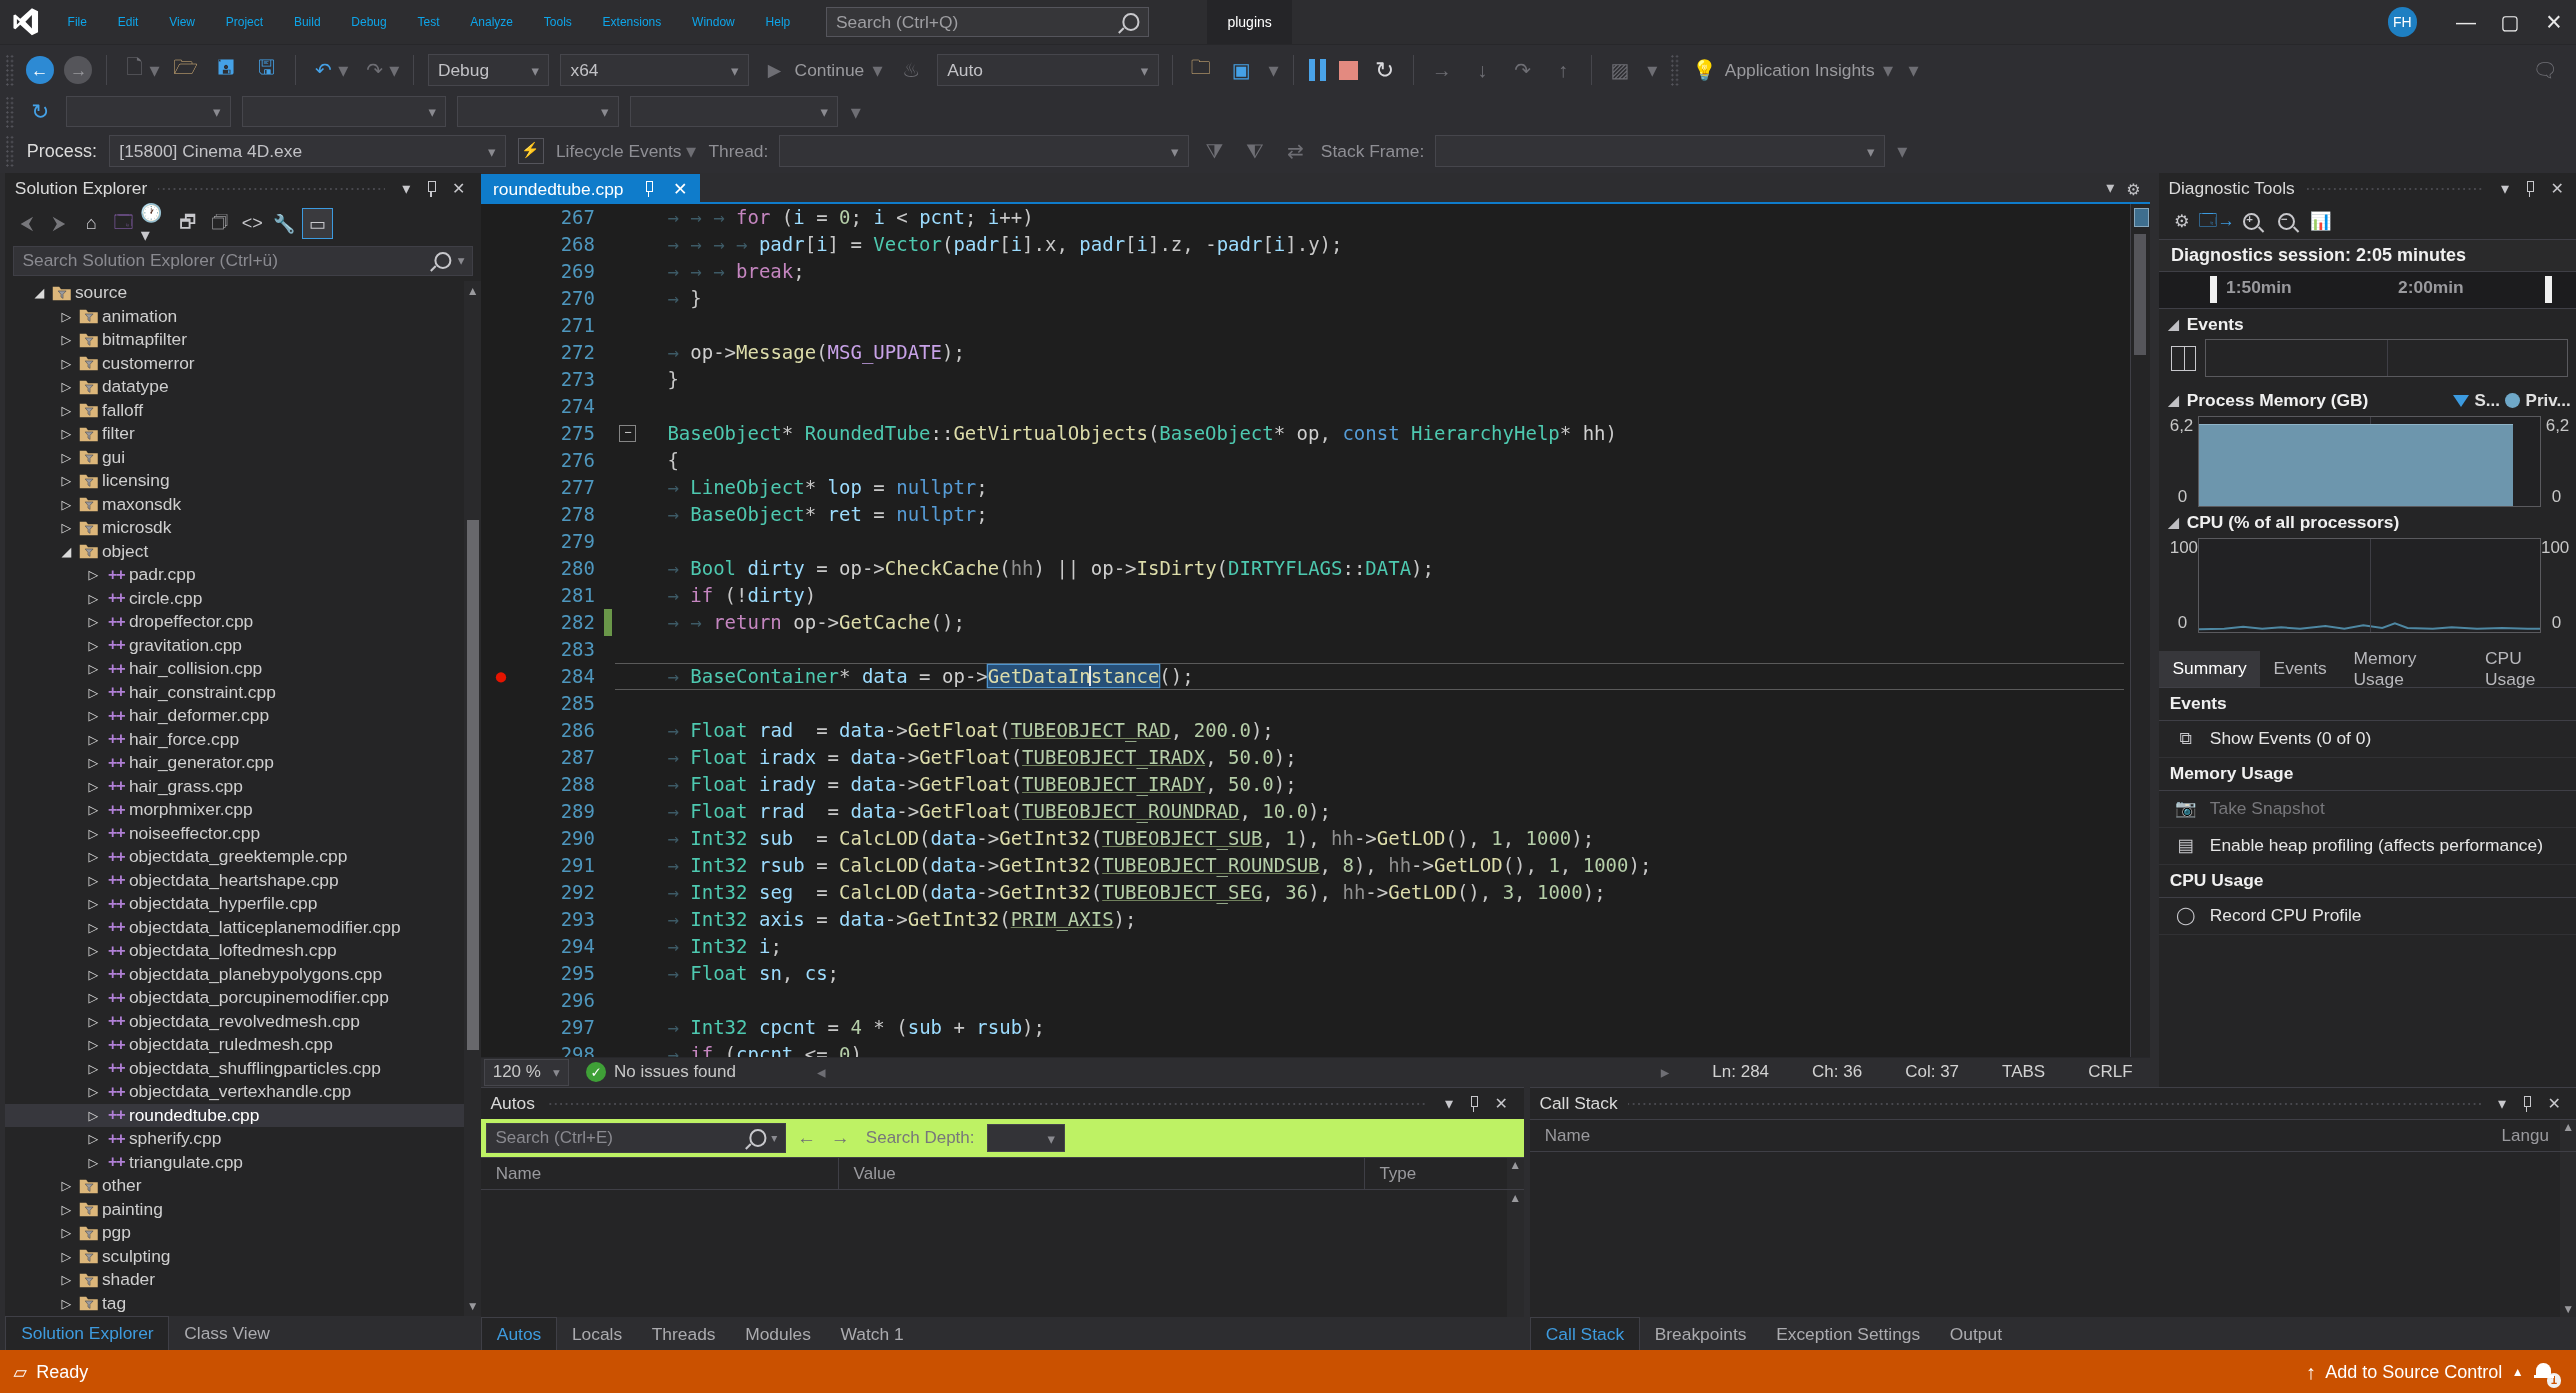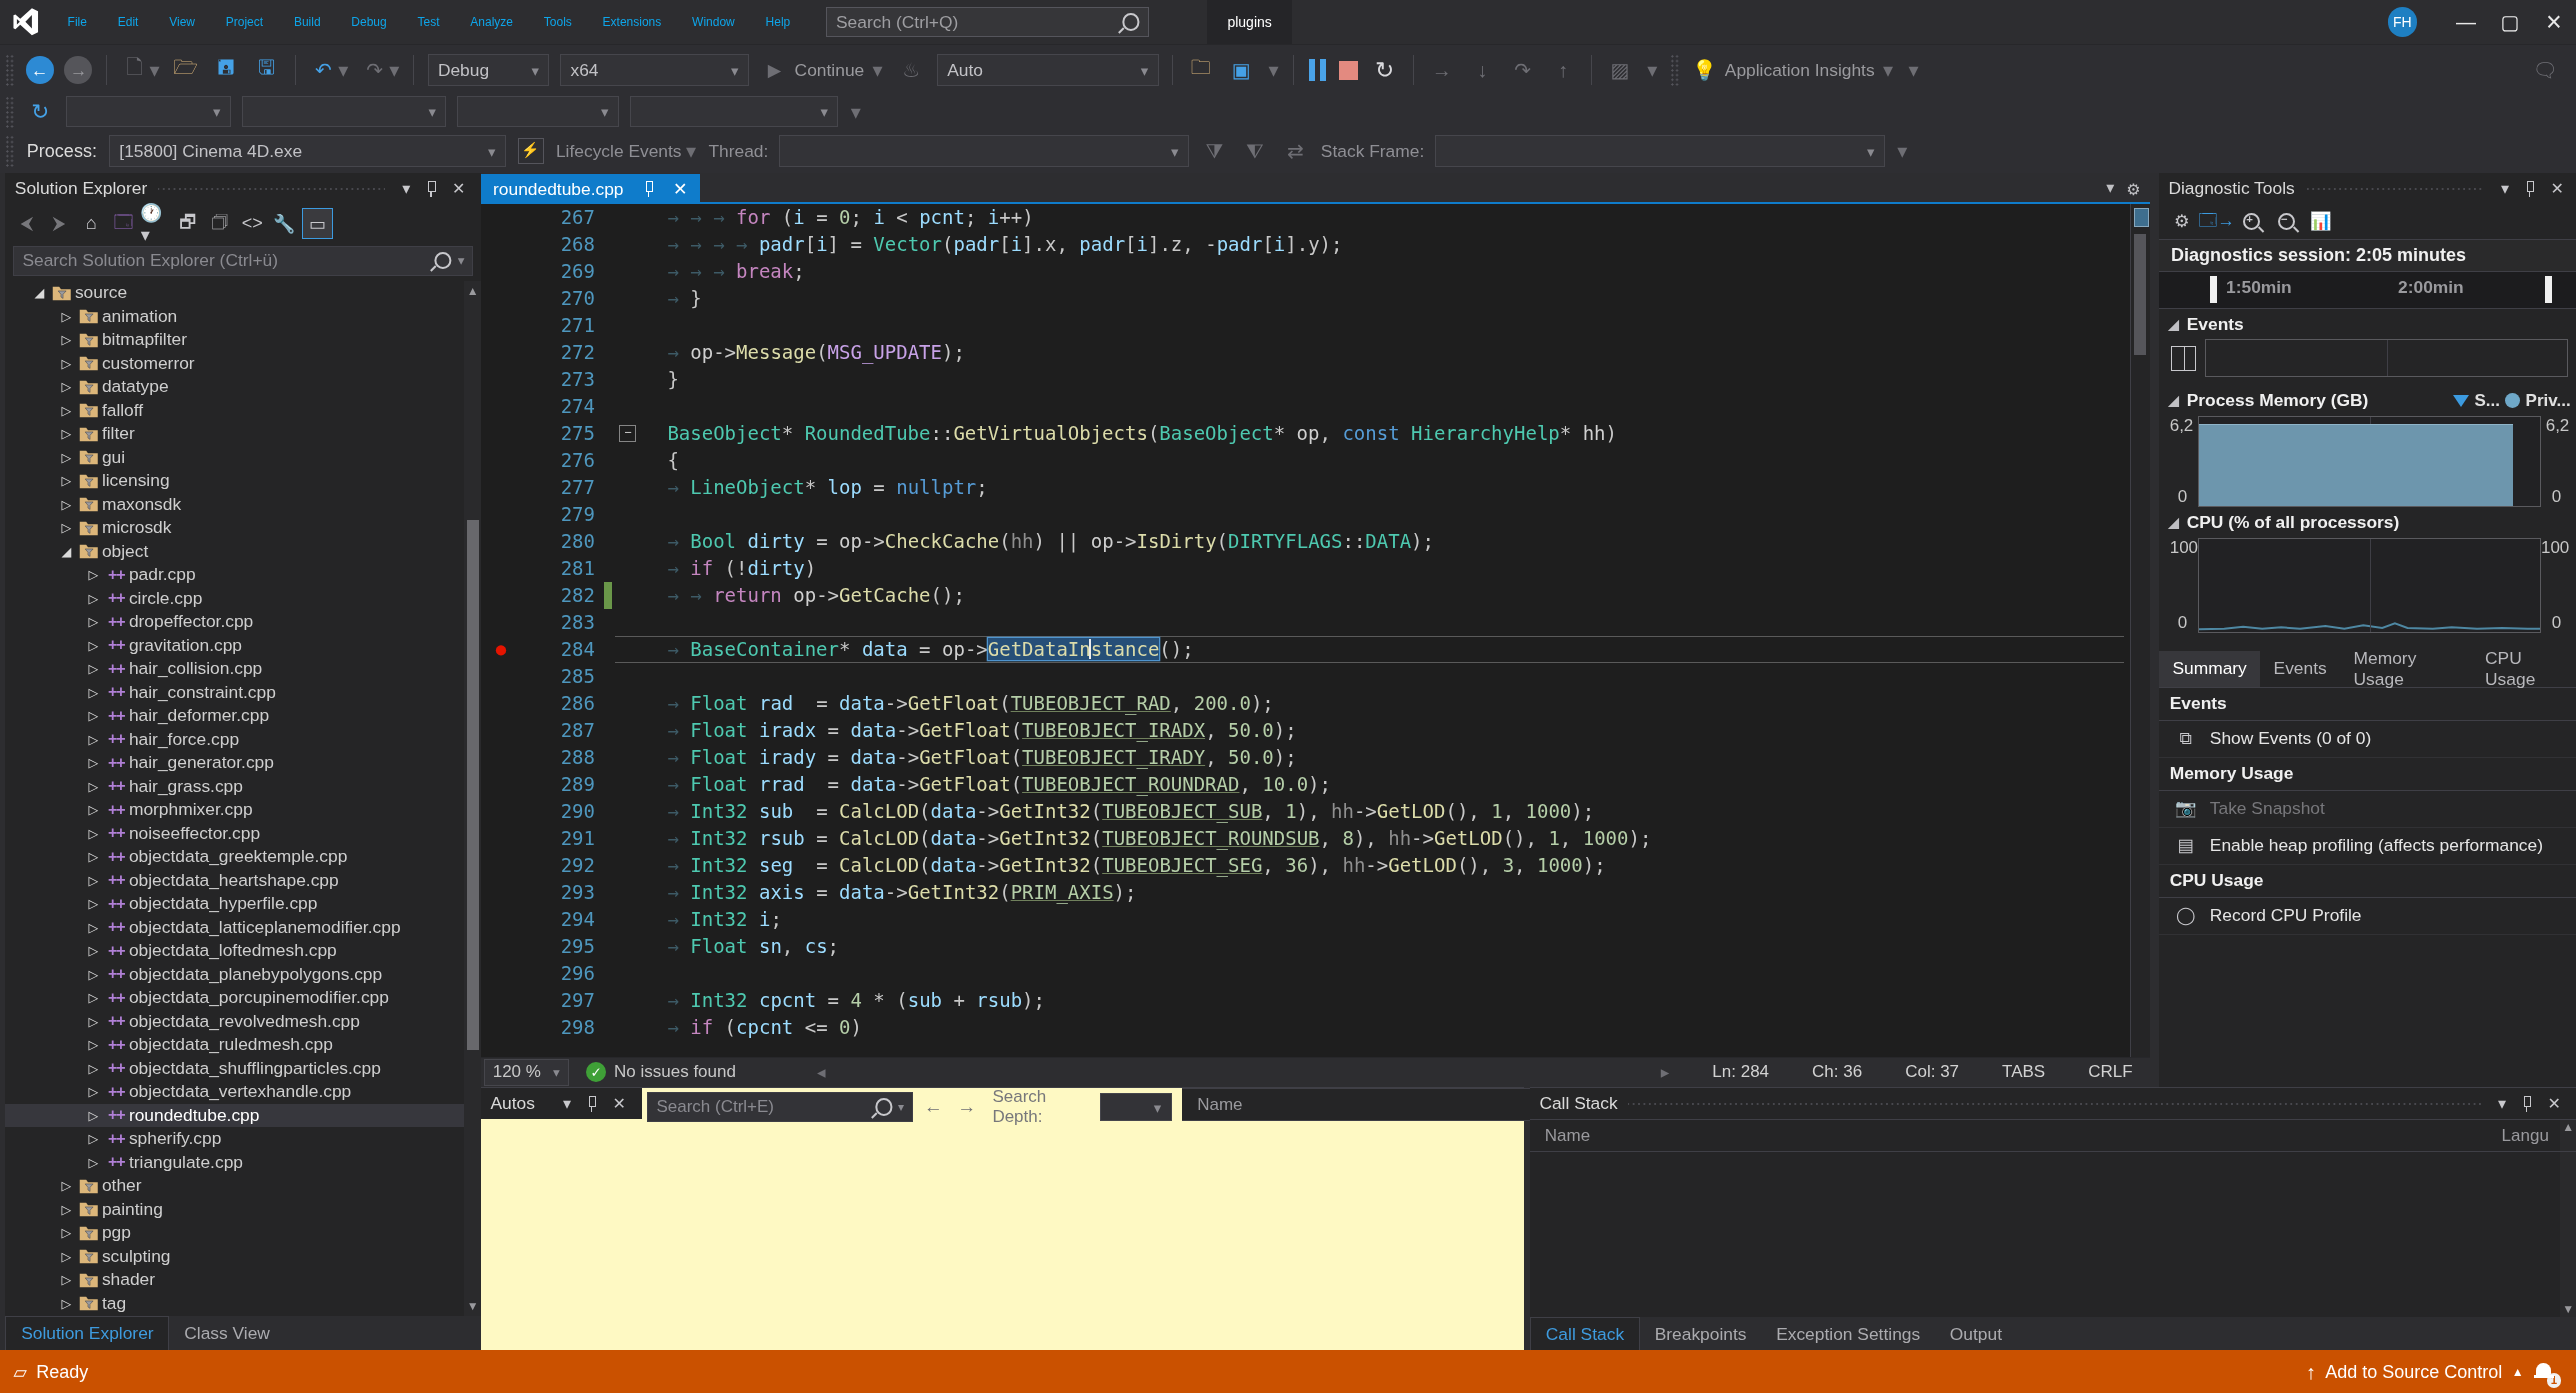--- a/index.html
+++ b/index.html
@@ -92,21 +92,21 @@
   #edscroll{position:absolute;right:0;top:0;width:19px;bottom:0;background:#252526;border-left:0.7px solid #3F3F46}
   #edscroll .thumb{position:absolute;left:3.4px;top:29.5px;width:12px;height:121px;background:#55555A}
   #edscroll .mapbtn{position:absolute;left:2.7px;top:4px;width:13.4px;height:17.4px;background:#3E6E8E;border:0.7px solid #88A8BE}
   #edstatus{height:29.5px;background:#2D2D30;display:flex;align-items:center;font-size:17px;color:#C8C8C8;border-top:0.7px solid #27272A}
   #zoomdd{height:25.5px;background:#333337;border:0.7px solid #46464C;display:flex;align-items:center;padding:0 8px;margin-left:2.7px;gap:12px;font-size:17px}
   .okcirc{width:20px;height:20px;border-radius:50%;background:#3FA037;color:#fff;font-size:13.4px;display:flex;align-items:center;justify-content:center;margin:0 8px 0 17.4px}
   .lnstat{margin-left:43px;color:#D2D2D2}
 
   
   #lower{position:absolute;left:0;top:914px;width:2095px;height:263px}
-  #autos{position:absolute;left:0;top:0;width:1043px;height:263px;background:#fef9c3;display:flex;flex-direction:row;border-top:1.3px solid #3F3F46}
+  #autos{position:absolute;left:0;top:0;width:1043px;height:263px;background:#bef264;display:flex;flex-direction:column;border-top:1.3px solid #3F3F46}
   #autosearchrow{height:38px;display:flex;align-items:center;padding:0 5.4px;gap:6.7px}
   #autosearch{width:282px;height:28px;background:#333337;border:0.7px solid #3F3F46;display:flex;align-items:center;padding:0 8px;color:#8A8A90;font-size:17px}
   .navarr{color:#6E6E74;font-size:19px;padding:0 4px}
   .colhdr{height:31px;display:flex;align-items:center;background:#252526;border-top:0.7px solid #3F3F46;border-bottom:0.7px solid #3F3F46;font-size:17px;color:#9A9A9E;position:relative}
   .colcell{padding-left:14.8px;border-right:0.7px solid #3F3F46;height:100%;display:flex;align-items:center}
   .panelbody{flex:1;background:#252526;position:relative}
   .ptabs{height:34px;display:flex;background:#2D2D30;align-items:stretch}
   #callstack{position:absolute;left:1049px;top:0;width:1047px;height:263px;background:#252526;display:flex;flex-direction:column;border-top:1.3px solid #3F3F46}
 
   
@@ -722,20 +722,21 @@
                 <div class="cl"><span class="bp"></span><span class="ln">268</span><span class="chg"></span><span class="fold"></span><span class="ct"><span class="t-ind">→ → → → </span><span class="t-v">padr</span><span class="t-pl">[</span><span class="t-v">i</span><span class="t-pl">] = </span><span class="t-ty">Vector</span><span class="t-pl">(</span><span class="t-v">padr</span><span class="t-pl">[</span><span class="t-v">i</span><span class="t-pl">].x, </span><span class="t-v">padr</span><span class="t-pl">[</span><span class="t-v">i</span><span class="t-pl">].z, -</span><span class="t-v">padr</span><span class="t-pl">[</span><span class="t-v">i</span><span class="t-pl">].y);</span></span></div>
                 <div class="cl"><span class="bp"></span><span class="ln">269</span><span class="chg"></span><span class="fold"></span><span class="ct"><span class="t-ind">→ → → </span><span class="t-kw">break</span><span class="t-pl">;</span></span></div>
                 <div class="cl"><span class="bp"></span><span class="ln">270</span><span class="chg"></span><span class="fold"></span><span class="ct"><span class="t-ind">→ </span><span class="t-pl">}</span></span></div>
                 <div class="cl"><span class="bp"></span><span class="ln">271</span><span class="chg"></span><span class="fold"></span><span class="ct"></span></div>
                 <div class="cl"><span class="bp"></span><span class="ln">272</span><span class="chg"></span><span class="fold"></span><span class="ct"><span class="t-ind">→ </span><span class="t-p">op</span><span class="t-pl">-&gt;</span><span class="t-fn">Message</span><span class="t-pl">(</span><span class="t-en">MSG_UPDATE</span><span class="t-pl">);</span></span></div>
                 <div class="cl"><span class="bp"></span><span class="ln">273</span><span class="chg"></span><span class="fold"></span><span class="ct"><span class="t-pl">}</span></span></div>
                 <div class="cl"><span class="bp"></span><span class="ln">274</span><span class="chg"></span><span class="fold"></span><span class="ct"></span></div>
                 <div class="cl"><span class="bp"></span><span class="ln">275</span><span class="chg"></span><span class="fold"><span class="foldbox">−</span></span><span class="ct"><span class="t-ty">BaseObject</span><span class="t-pl">* </span><span class="t-ty">RoundedTube</span><span class="t-pl">::</span><span class="t-fn">GetVirtualObjects</span><span class="t-pl">(</span><span class="t-ty">BaseObject</span><span class="t-pl">* </span><span class="t-p">op</span><span class="t-pl">, </span><span class="t-kw2">const</span><span class="t-pl"> </span><span class="t-ty">HierarchyHelp</span><span class="t-pl">* </span><span class="t-p">hh</span><span class="t-pl">)</span></span></div>
                 <div class="cl"><span class="bp"></span><span class="ln">276</span><span class="chg"></span><span class="fold"></span><span class="ct"><span class="t-pl">{</span></span></div>
                 <div class="cl"><span class="bp"></span><span class="ln">277</span><span class="chg"></span><span class="fold"></span><span class="ct"><span class="t-ind">→ </span><span class="t-ty">LineObject</span><span class="t-pl">* </span><span class="t-v">lop</span><span class="t-pl"> = </span><span class="t-kw2">nullptr</span><span class="t-pl">;</span></span></div>
+                <div class="cl"><span class="bp"></span><span class="ln">278</span><span class="chg"></span><span class="fold"></span><span class="ct"><span class="t-ind">→ </span><span class="t-ty">BaseObject</span><span class="t-pl">* </span><span class="t-v">ret</span><span class="t-pl"> = </span><span class="t-kw2">nullptr</span><span class="t-pl">;</span></span></div>
                 <div class="cl"><span class="bp"></span><span class="ln">279</span><span class="chg"></span><span class="fold"></span><span class="ct"></span></div>
                 <div class="cl"><span class="bp"></span><span class="ln">280</span><span class="chg"></span><span class="fold"></span><span class="ct"><span class="t-ind">→ </span><span class="t-ty">Bool</span><span class="t-pl"> </span><span class="t-v">dirty</span><span class="t-pl"> = </span><span class="t-p">op</span><span class="t-pl">-&gt;</span><span class="t-fn">CheckCache</span><span class="t-pl">(</span><span class="t-pd">hh</span><span class="t-pl">) || </span><span class="t-p">op</span><span class="t-pl">-&gt;</span><span class="t-fn">IsDirty</span><span class="t-pl">(</span><span class="t-ty">DIRTYFLAGS</span><span class="t-pl">::</span><span class="t-ty">DATA</span><span class="t-pl">);</span></span></div>
                 <div class="cl"><span class="bp"></span><span class="ln">281</span><span class="chg"></span><span class="fold"></span><span class="ct"><span class="t-ind">→ </span><span class="t-kw">if</span><span class="t-pl"> (!</span><span class="t-v">dirty</span><span class="t-pl">)</span></span></div>
                 <div class="cl"><span class="bp"></span><span class="ln">282</span><span class="chg on"></span><span class="fold"></span><span class="ct"><span class="t-ind">→ → </span><span class="t-kw">return</span><span class="t-pl"> </span><span class="t-p">op</span><span class="t-pl">-&gt;</span><span class="t-fn">GetCache</span><span class="t-pl">();</span></span></div>
                 <div class="cl"><span class="bp"></span><span class="ln">283</span><span class="chg"></span><span class="fold"></span><span class="ct"></span></div>
                 <div class="cl cur"><span class="bp">●</span><span class="ln">284</span><span class="chg"></span><span class="fold"></span><span class="ct"><span class="t-ind">→ </span><span class="t-ty">BaseContainer</span><span class="t-pl">* </span><span class="t-v">data</span><span class="t-pl"> = </span><span class="t-p">op</span><span class="t-pl">-&gt;</span><span class="t-sel">GetDataInstance</span><span class="t-pl">();</span></span></div>
                 <div class="cl"><span class="bp"></span><span class="ln">285</span><span class="chg"></span><span class="fold"></span><span class="ct"></span></div>
                 <div class="cl"><span class="bp"></span><span class="ln">286</span><span class="chg"></span><span class="fold"></span><span class="ct"><span class="t-ind">→ </span><span class="t-ty">Float</span><span class="t-pl"> </span><span class="t-v">rad</span><span class="t-pl">  = </span><span class="t-v">data</span><span class="t-pl">-&gt;</span><span class="t-fn">GetFloat</span><span class="t-pl">(</span><span class="t-mac">TUBEOBJECT_RAD</span><span class="t-pl">, </span><span class="t-num">200.0</span><span class="t-pl">);</span></span></div>
                 <div class="cl"><span class="bp"></span><span class="ln">287</span><span class="chg"></span><span class="fold"></span><span class="ct"><span class="t-ind">→ </span><span class="t-ty">Float</span><span class="t-pl"> </span><span class="t-v">iradx</span><span class="t-pl"> = </span><span class="t-v">data</span><span class="t-pl">-&gt;</span><span class="t-fn">GetFloat</span><span class="t-pl">(</span><span class="t-mac">TUBEOBJECT_IRADX</span><span class="t-pl">, </span><span class="t-num">50.0</span><span class="t-pl">);</span></span></div>
                 <div class="cl"><span class="bp"></span><span class="ln">288</span><span class="chg"></span><span class="fold"></span><span class="ct"><span class="t-ind">→ </span><span class="t-ty">Float</span><span class="t-pl"> </span><span class="t-v">irady</span><span class="t-pl"> = </span><span class="t-v">data</span><span class="t-pl">-&gt;</span><span class="t-fn">GetFloat</span><span class="t-pl">(</span><span class="t-mac">TUBEOBJECT_IRADY</span><span class="t-pl">, </span><span class="t-num">50.0</span><span class="t-pl">);</span></span></div>

